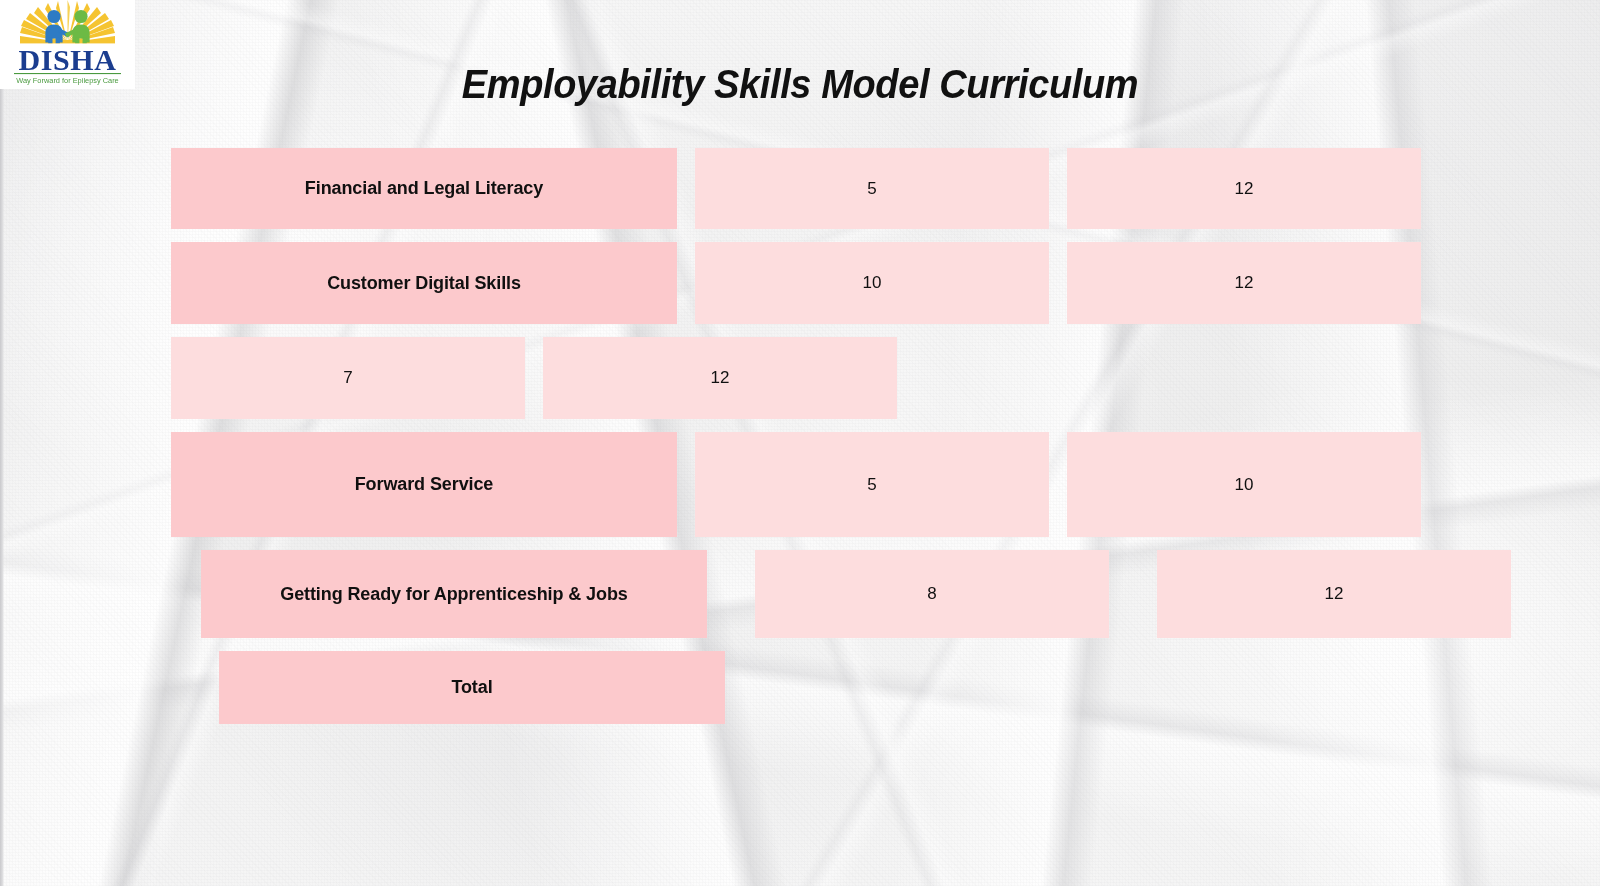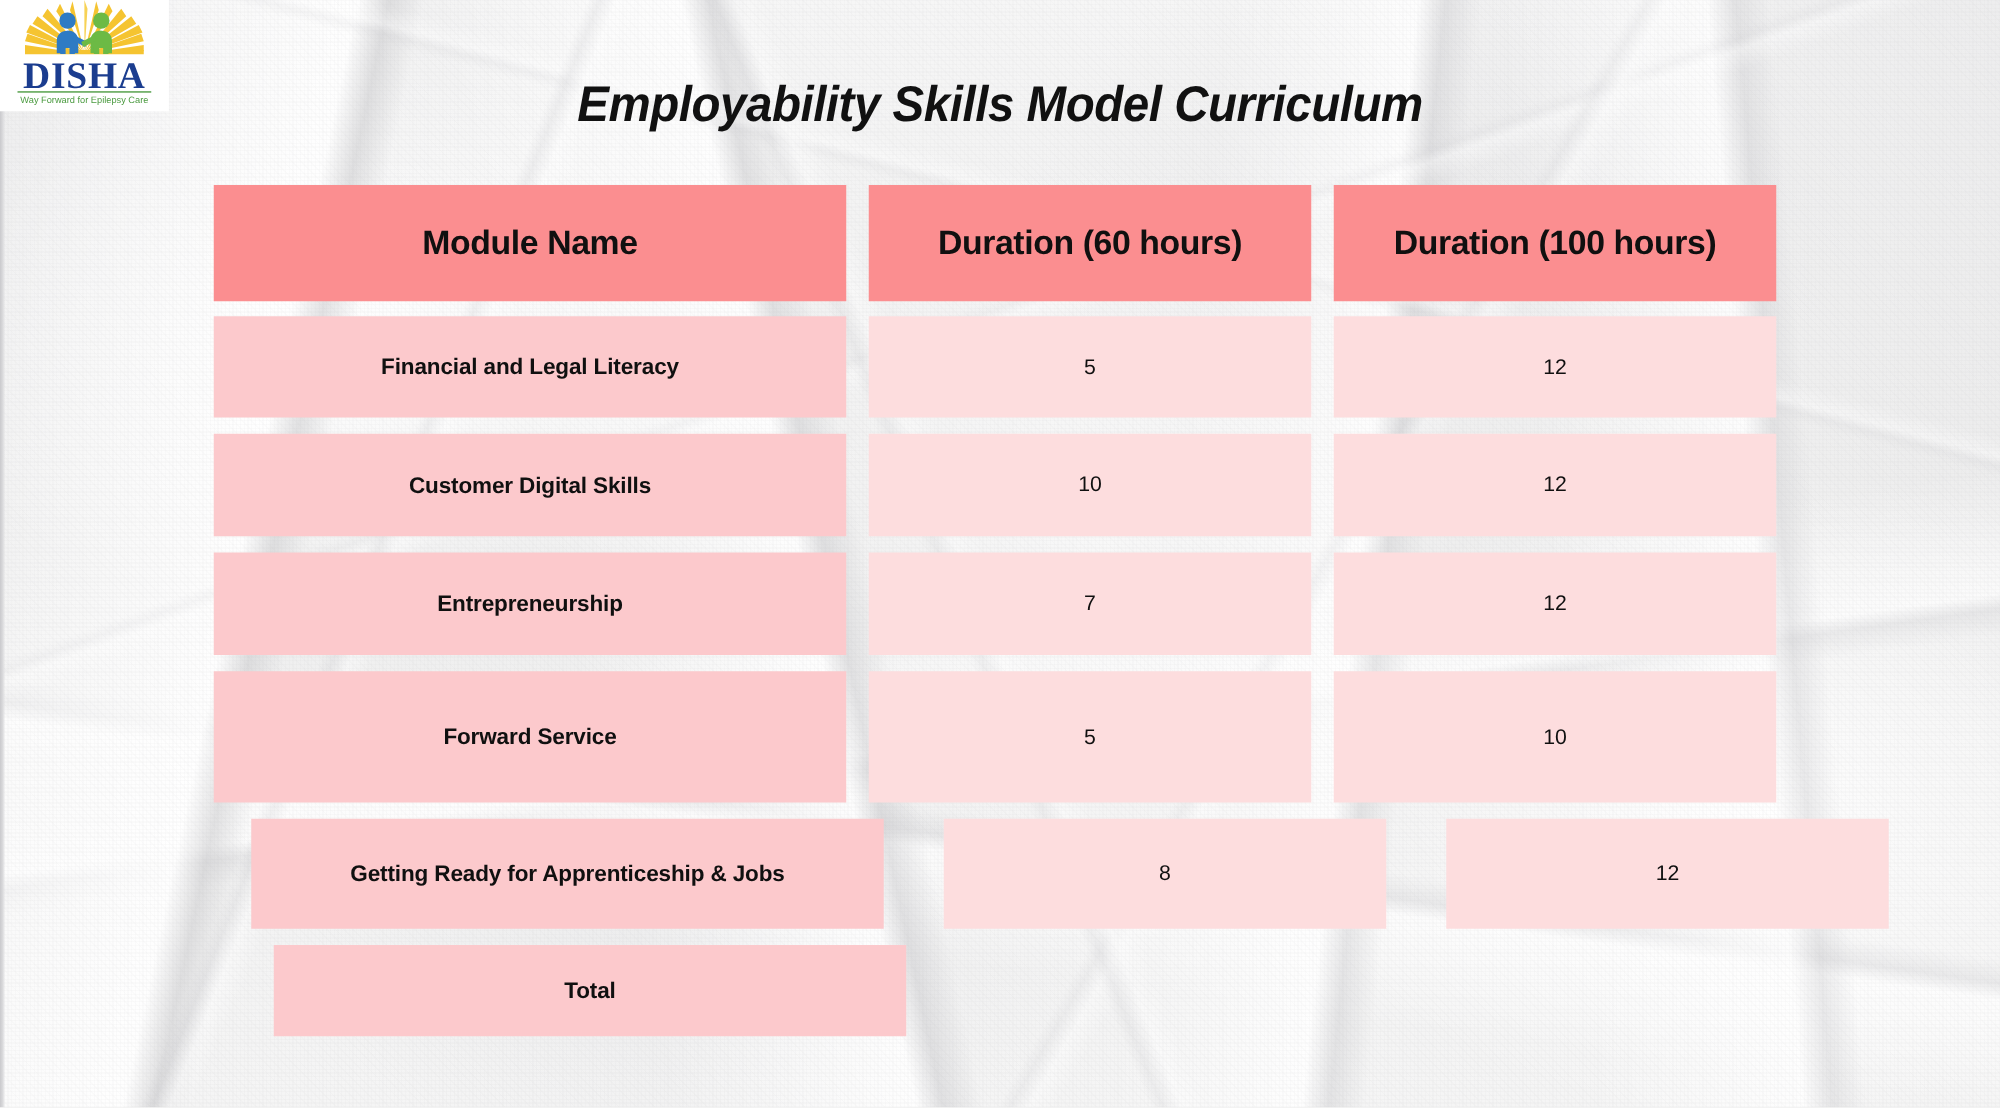--- a/index.html
+++ b/index.html
@@ -220,40 +220,34 @@
       <rect x="14" y="73" width="107" height="1.1" fill="#4a9a3f"></rect>
 
       <text x="67.5" y="82.5" text-anchor="middle" font-family="Liberation Sans, sans-serif" font-size="7.4" fill="#4a9a3f">Way Forward for Epilepsy Care</text>
     </svg>
   </div>
 
   <div id="page-title">Employability Skills Model Curriculum</div>
 
   <div id="curriculum-table">
 
-    <div class="table-row" id="header-row">
-      <div class="cell col-module">Module Name</div>
-      <div class="cell col-dur60">Duration (60 hours)</div>
-      <div class="cell col-dur100">Duration (100 hours)</div>
-    </div>
 
     <div class="table-row body-row h-81">
       <div class="cell col-module cell-module">Financial and Legal Literacy</div>
       <div class="cell col-dur60 cell-number">5</div>
       <div class="cell col-dur100 cell-number">12</div>
     </div>
 
     <div class="table-row body-row h-82">
       <div class="cell col-module cell-module">Customer Digital Skills</div>
       <div class="cell col-dur60 cell-number">10</div>
       <div class="cell col-dur100 cell-number">12</div>
     </div>
 
     <div class="table-row body-row h-82">
-      <div class="cell col-module cell-module">Entrepreneurship</div>
       <div class="cell col-dur60 cell-number">7</div>
       <div class="cell col-dur100 cell-number">12</div>
     </div>
 
     <div class="table-row body-row h-105">
       <div class="cell col-module cell-module">Forward Service</div>
       <div class="cell col-dur60 cell-number">5</div>
       <div class="cell col-dur100 cell-number">10</div>
     </div>
 

